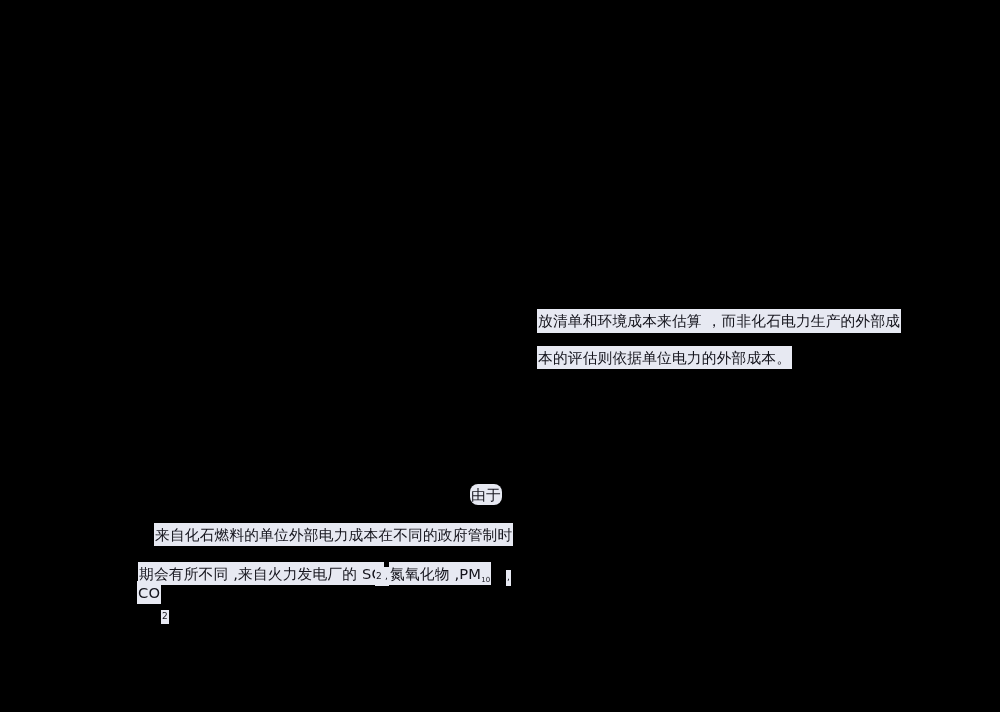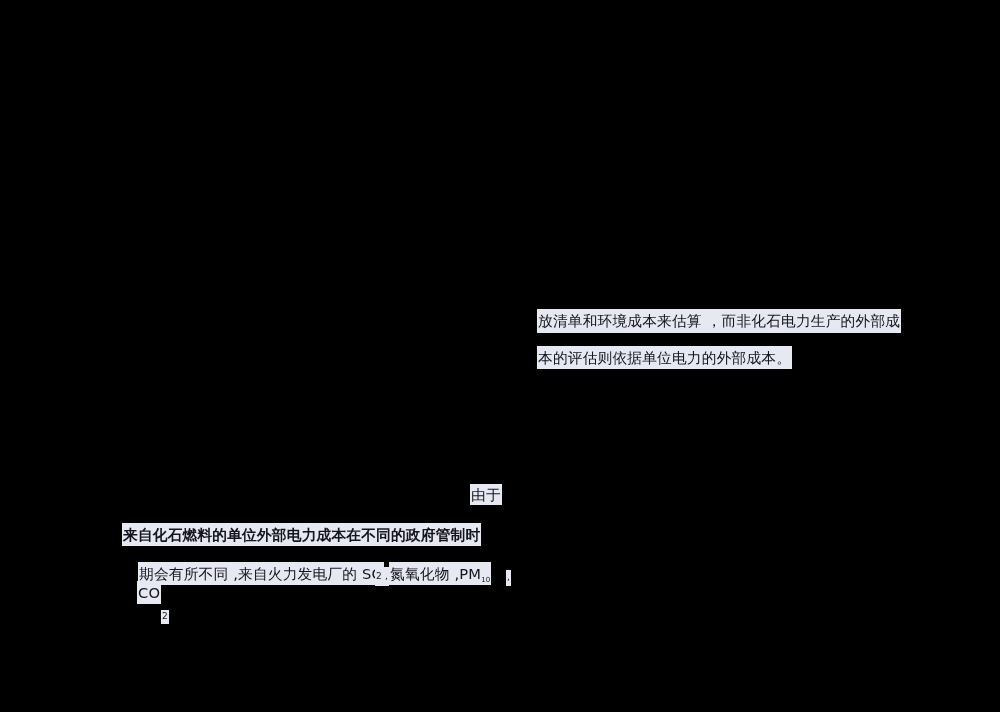--- a/index.html
+++ b/index.html
@@ -36,22 +36,22 @@
     text-align: center;
   }
   
   .inline-sub {
     font-size: 7px;
     vertical-align: -3px;
     letter-spacing: 0;
   }
   #r-right-1 { left: 537px; top: 309px; height: 24px; line-height: 24px; }
   #r-right-2 { left: 537px; top: 346px; }
-  #r-lead    { left: 470px; top: 484px; height: 21px; line-height: 21px; }
-  #r-left-1  { left: 122px; top: 523px; font-weight: bold; }
+  #r-lead    { left: 470px; top: 484px; height: 21px; line-height: 21px; border-radius: 8px; }
+  #r-left-1  { left: 154px; top: 523px; }
   #r-left-2a { left: 138px; top: 562px; }
   #r-left-2b { left: 375px; top: 567px; height: 19px; line-height: 19px; }
   #r-left-2c { left: 389px; top: 562px; }
   #r-left-2d { left: 506px; top: 570px; }
   #r-left-3a { left: 137px; top: 581px; }
   #r-left-3b { left: 161px; top: 610px; height: 14px; line-height: 13px; }
   #r-left-3c { left: 170px; top: 601px; }
 </style>
 </head>
 <body>

